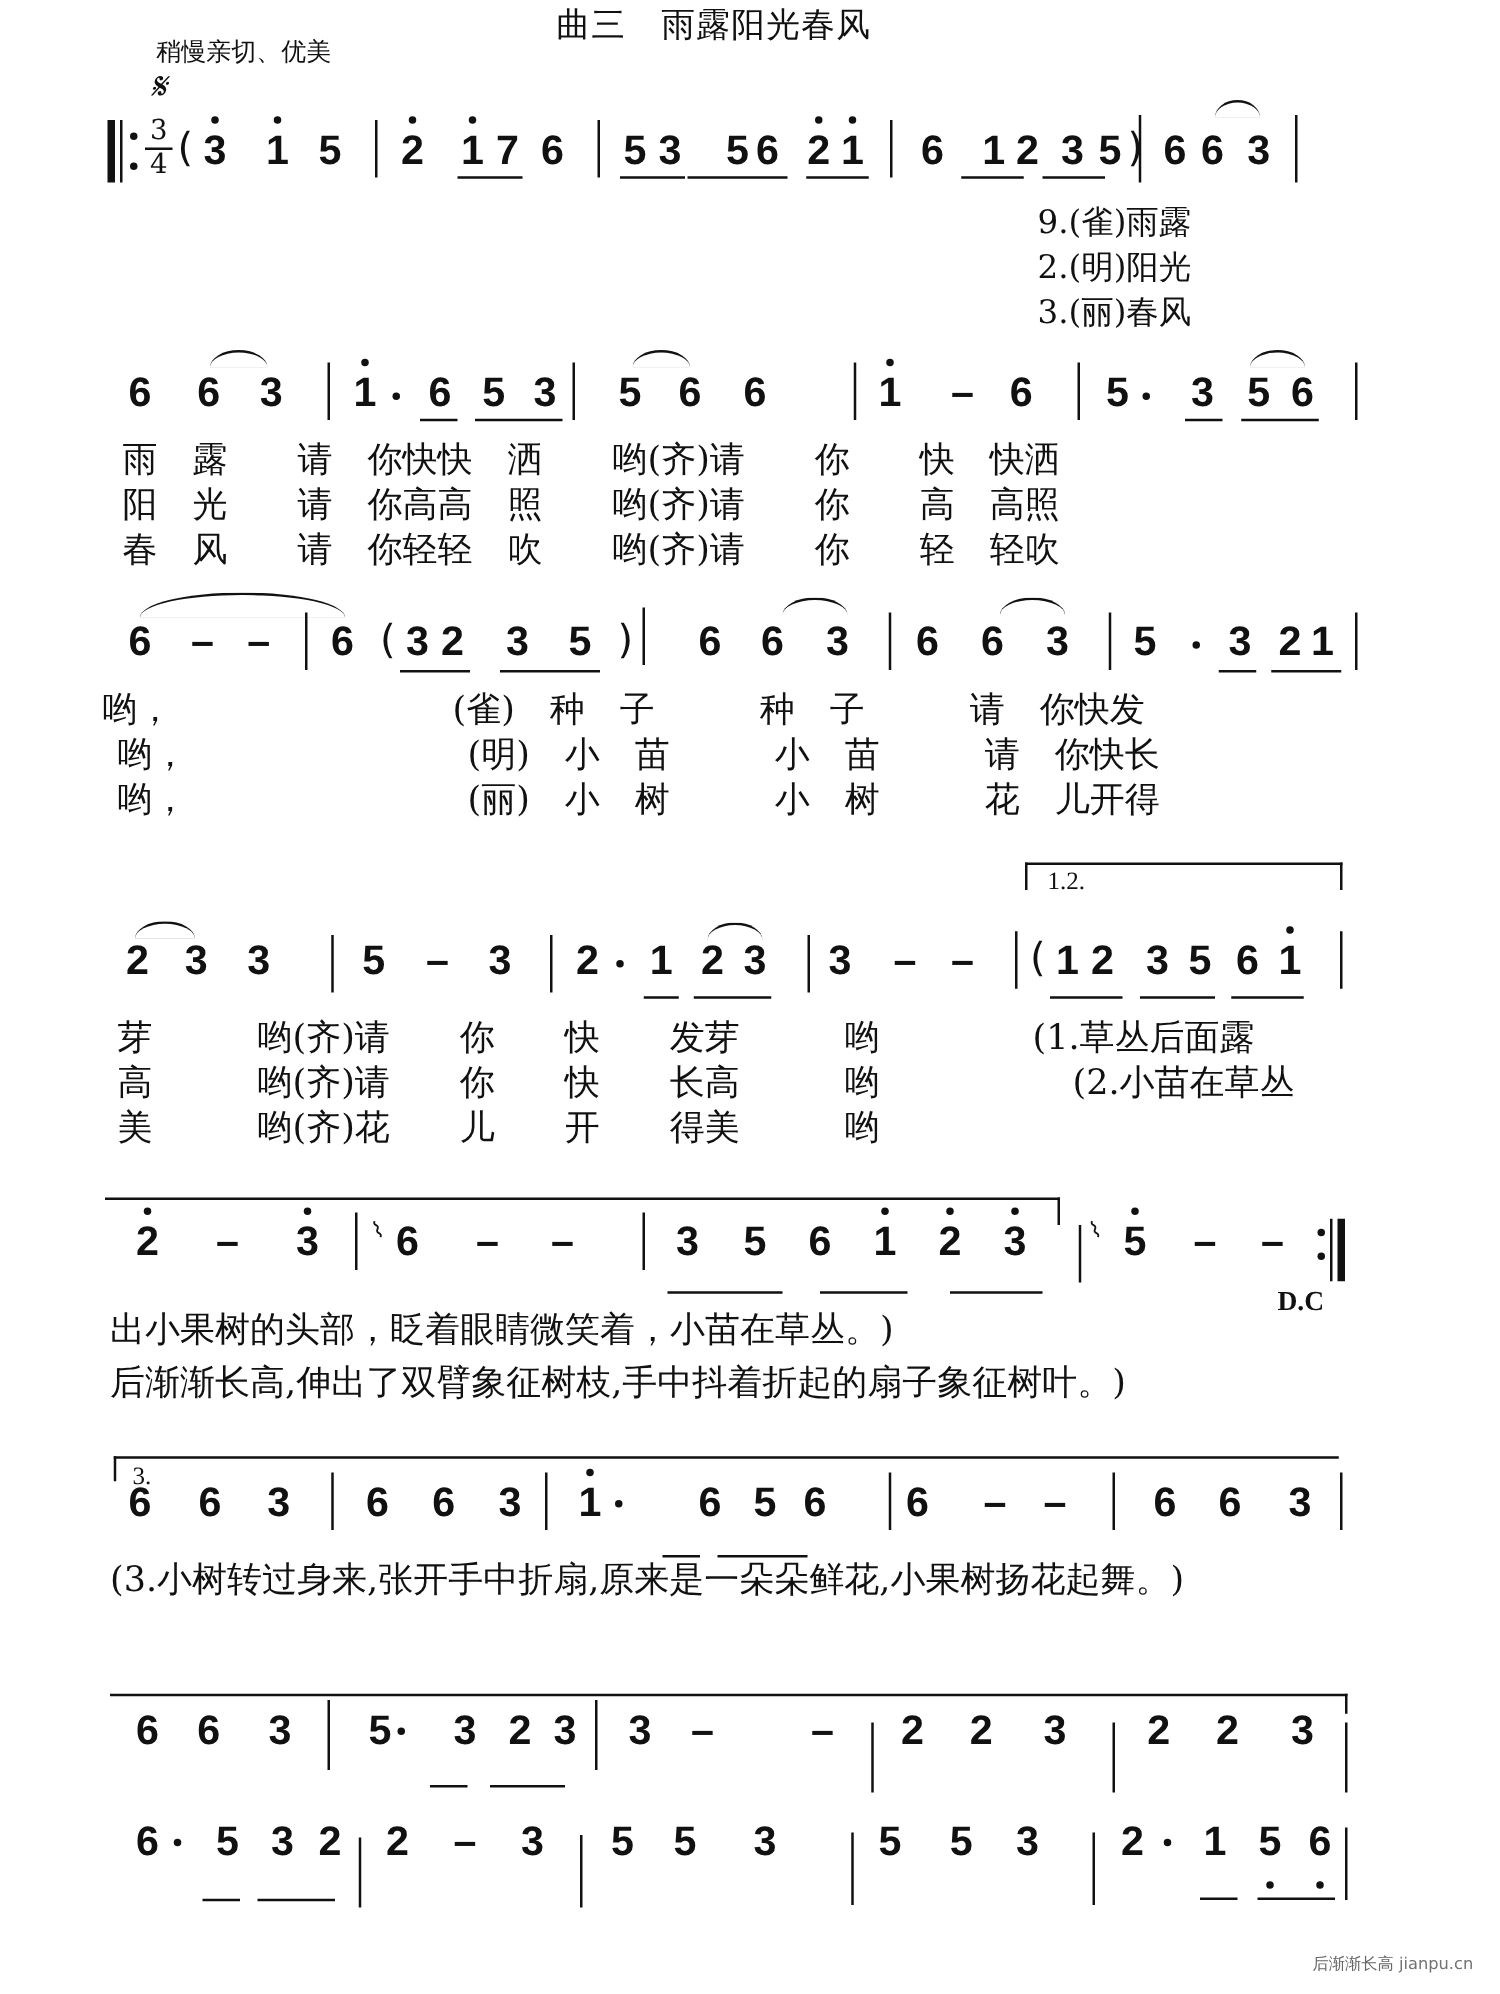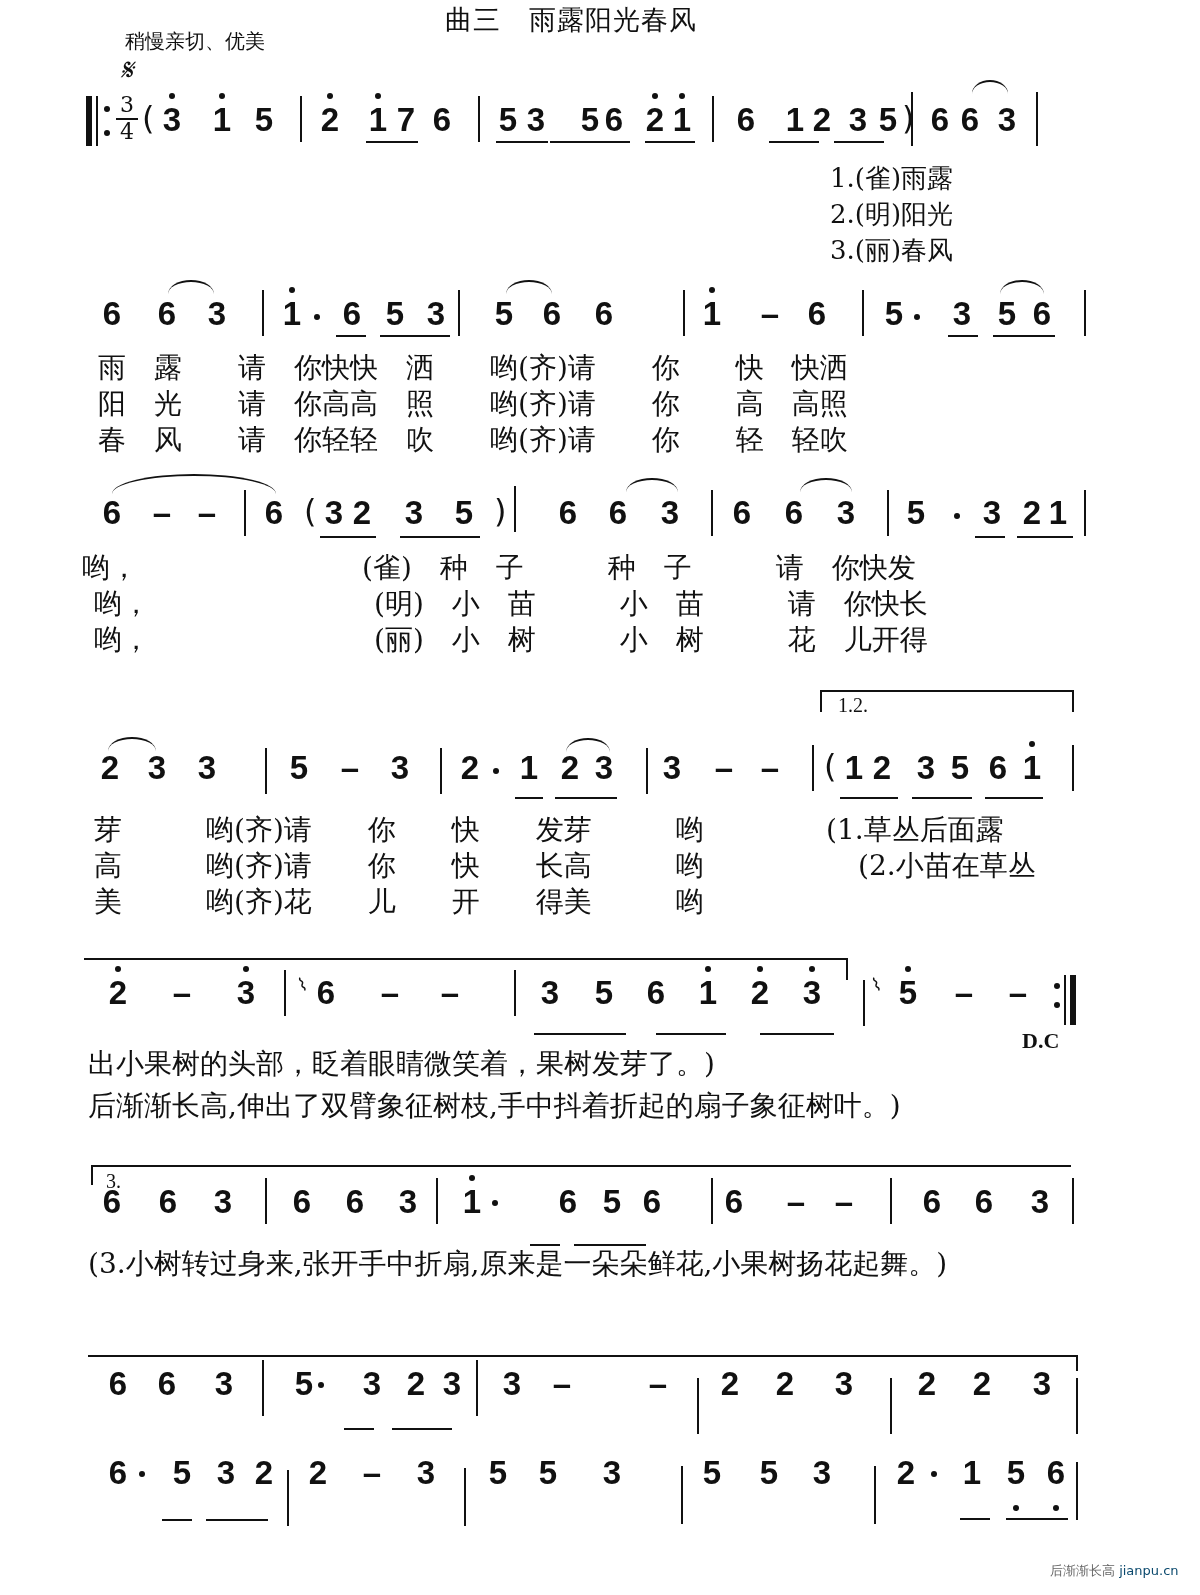--- a/index.html
+++ b/index.html
@@ -20,21 +20,21 @@
   .volta { position: absolute; border-top: 2px solid #111; }
   .volta-l { position: absolute; width: 2px; background: #111; }
   .volta-label { position: absolute; font-family: "Liberation Serif", serif; font-size: 20px; }
   .timesig { position: absolute; font-family: "DejaVu Serif", serif; font-size: 22px; text-align: center; width: 20px; line-height: 22px; }
   .fracline { position: absolute; height: 2px; background: #111; width: 22px; }
   .thick { position: absolute; width: 6px; background: #111; }
   .dot2 { position: absolute; width: 6px; height: 6px; border-radius: 50%; background: #111; }
   .dc { position: absolute; font-family: "Liberation Serif", serif; font-weight: bold; font-size: 22px; }
   .gliss { position: absolute; font-family: "DejaVu Sans", sans-serif; font-size: 18px; transform: rotate(-20deg); }
   .watermark { position: absolute; left: 1050px; top: 1562px; font-family: "DejaVu Sans", sans-serif; font-size: 13px; color: #666; }
-  .watermark span.u { color: #0c4a6e; }
+  .watermark span.u { color: #737373; }
 </style>
 </head>
 <body>
 
 <div class="abs title">曲三　雨露阳光春风</div>
 <div class="abs tempo">稍慢亲切、优美</div>
 <div class="abs segno">𝄋</div>
 
 <div>
   <div class="thick" style="left:86px;top:96px;height:50px;"></div>
@@ -79,21 +79,21 @@
   <div class="paren" style="left:902px;top:100px;">)</div>
   <div class="bar" style="left:911px;top:92px;height:54px;"></div>
 
   <div class="n" style="left:928px;top:102px;">6</div>
   <div class="n" style="left:958px;top:102px;">6</div>
   <div class="n" style="left:995px;top:102px;">3</div>
   <div class="slur" style="left:972px;top:80px;width:36px;"></div>
   <div class="bar" style="left:1036px;top:92px;height:54px;"></div>
 </div>
 
-<div class="lyr" style="left:830px;top:160px;font-size:26px;">1.(雀)雨露</div>
+<div class="lyr" style="left:830px;top:160px;font-size:26px;">9.(雀)雨露</div>
 <div class="lyr" style="left:830px;top:196px;font-size:26px;">2.(明)阳光</div>
 <div class="lyr" style="left:830px;top:232px;font-size:26px;">3.(丽)春风</div>
 
 <div>
   <div class="n" style="left:100px;top:296px;">6</div>
   <div class="n" style="left:155px;top:296px;">6</div>
   <div class="n" style="left:205px;top:296px;">3</div>
   <div class="slur" style="left:168px;top:280px;width:46px;"></div>
   <div class="bar" style="left:262px;top:290px;"></div>
 
@@ -252,21 +252,21 @@
   <div class="gliss" style="left:872px;top:974px;">⌇</div>
   <div class="n" style="left:896px;top:975px;">5<span class="hd"></span></div>
   <div class="n" style="left:952px;top:975px;">–</div>
   <div class="n" style="left:1006px;top:975px;">–</div>
   <div class="dot2" style="left:1054px;top:983px;"></div>
   <div class="dot2" style="left:1054px;top:1002px;"></div>
   <div class="bar" style="left:1064px;top:975px;height:50px;"></div>
   <div class="thick" style="left:1070px;top:975px;height:50px;"></div>
   <div class="dc" style="left:1022px;top:1028px;">D.C</div>
 </div>
-<div class="lyr" style="left:88px;top:1046px;">出小果树的头部，眨着眼睛微笑着，果树发芽了。)</div>
+<div class="lyr" style="left:88px;top:1046px;">出小果树的头部，眨着眼睛微笑着，小苗在草丛。)</div>
 <div class="lyr" style="left:88px;top:1088px;">后渐渐长高,伸出了双臂象征树枝,手中抖着折起的扇子象征树叶。)</div>
 
 <div>
   <div class="volta" style="left:91px;top:1165px;width:980px;"></div>
   <div class="volta-l" style="left:91px;top:1165px;height:20px;"></div>
   <div class="volta-label" style="left:106px;top:1170px;">3.</div>
 
   <div class="n" style="left:100px;top:1184px;">6</div>
   <div class="n" style="left:156px;top:1184px;">6</div>
   <div class="n" style="left:211px;top:1184px;">3</div>

